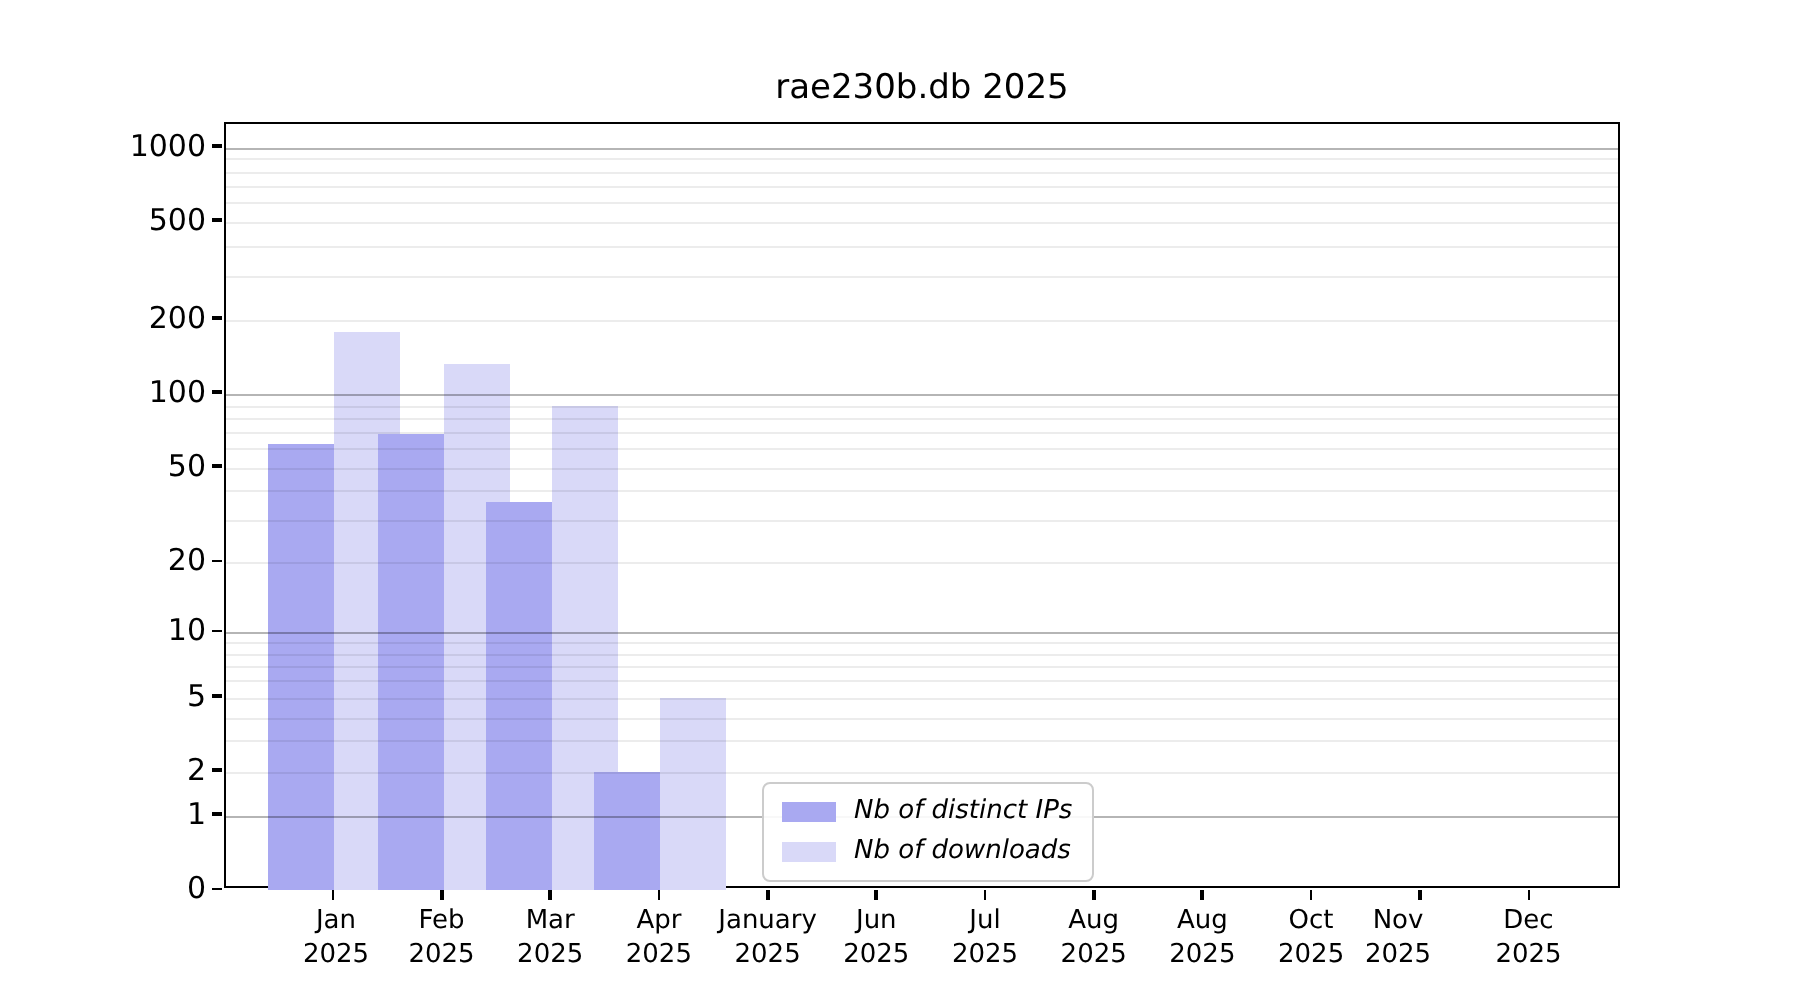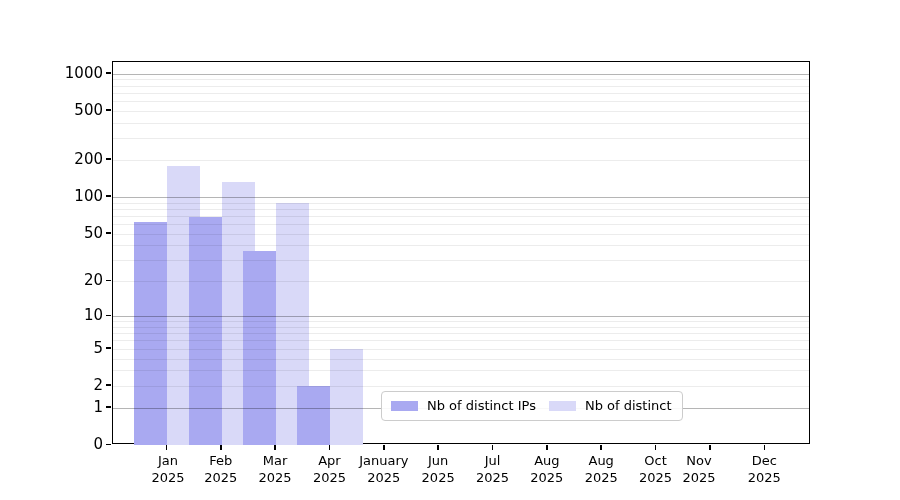--- a/index.html
+++ b/index.html
@@ -37,30 +37,31 @@
   .xtick-label {
     position: absolute; width: 64px; text-align: center;
     font-size: 13px; line-height: 17px; color: #000;
   }
 
   #legend {
     position: absolute; left: 268px; top: 329px;
     background: rgba(255,255,255,0.9);
     border: 1px solid #cccccc; border-radius: 4px;
     padding: 5px 10px 6px 9px;
-    display: flex; flex-direction: row; gap: 13px;
+    display: flex; flex-direction: column; gap: 3px; font-style: italic;
   }
   .legend-row { display: flex; align-items: center; gap: 9px; white-space: nowrap; }
   .legend-swatch { width: 27px; height: 10px; display: inline-block; }
   .legend-label { font-size: 13px; line-height: 17px; color: #000; }
 </style>
 </head>
 <body>
 
 <div id="figure">
+  <div id="chart-title">rae230b.db 2025</div>
   <div id="plot-area">
     <div id="bars-layer">
         <div class="bar" style="left: 21.4px; width: 33px; top: 160.332px; height: 222.668px; background: rgb(169, 169, 241);"></div>
         <div class="bar" style="left: 54.4px; width: 33px; top: 103.612px; height: 279.388px; background: rgb(217, 217, 248);"></div>
         <div class="bar" style="left: 75.75px; width: 33px; top: 155.442px; height: 227.558px; background: rgb(169, 169, 241);"></div>
         <div class="bar" style="left: 108.75px; width: 33px; top: 120.173px; height: 262.827px; background: rgb(217, 217, 248);"></div>
         <div class="bar" style="left: 130.1px; width: 33px; top: 188.935px; height: 194.065px; background: rgb(169, 169, 241);"></div>
         <div class="bar" style="left: 163.1px; width: 33px; top: 140.569px; height: 242.431px; background: rgb(217, 217, 248);"></div>
         <div class="bar" style="left: 184.45px; width: 33px; top: 323.956px; height: 59.0438px; background: rgb(169, 169, 241);"></div>
         <div class="bar" style="left: 217.45px; width: 33px; top: 286.704px; height: 96.2962px; background: rgb(217, 217, 248);"></div>
@@ -95,21 +96,21 @@
         <div class="grid minor" style="top: 23.6755px;"></div>
         <div class="grid minor" style="top: 17.3528px;"></div>
       </div>
     <div id="legend">
         <div class="legend-row">
           <span class="legend-swatch" style="background: rgb(169, 169, 241);"></span>
           <span class="legend-label">Nb of distinct IPs</span>
         </div>
         <div class="legend-row">
           <span class="legend-swatch" style="background: rgb(217, 217, 248);"></span>
-          <span class="legend-label">Nb of distinct</span>
+          <span class="legend-label">Nb of downloads</span>
         </div>
       </div>
   </div>
   <div id="axis-layer">
       <div class="ytick-mark" style="left: 106px; top: 443.5px;"></div>
       <div class="ytick-label" style="left: 43px; top: 436px;">0</div>
       <div class="ytick-mark" style="left: 106px; top: 406.248px;"></div>
       <div class="ytick-label" style="left: 43px; top: 398.748px;">1</div>
       <div class="ytick-mark" style="left: 106px; top: 384.456px;"></div>
       <div class="ytick-label" style="left: 43px; top: 376.956px;">2</div>

